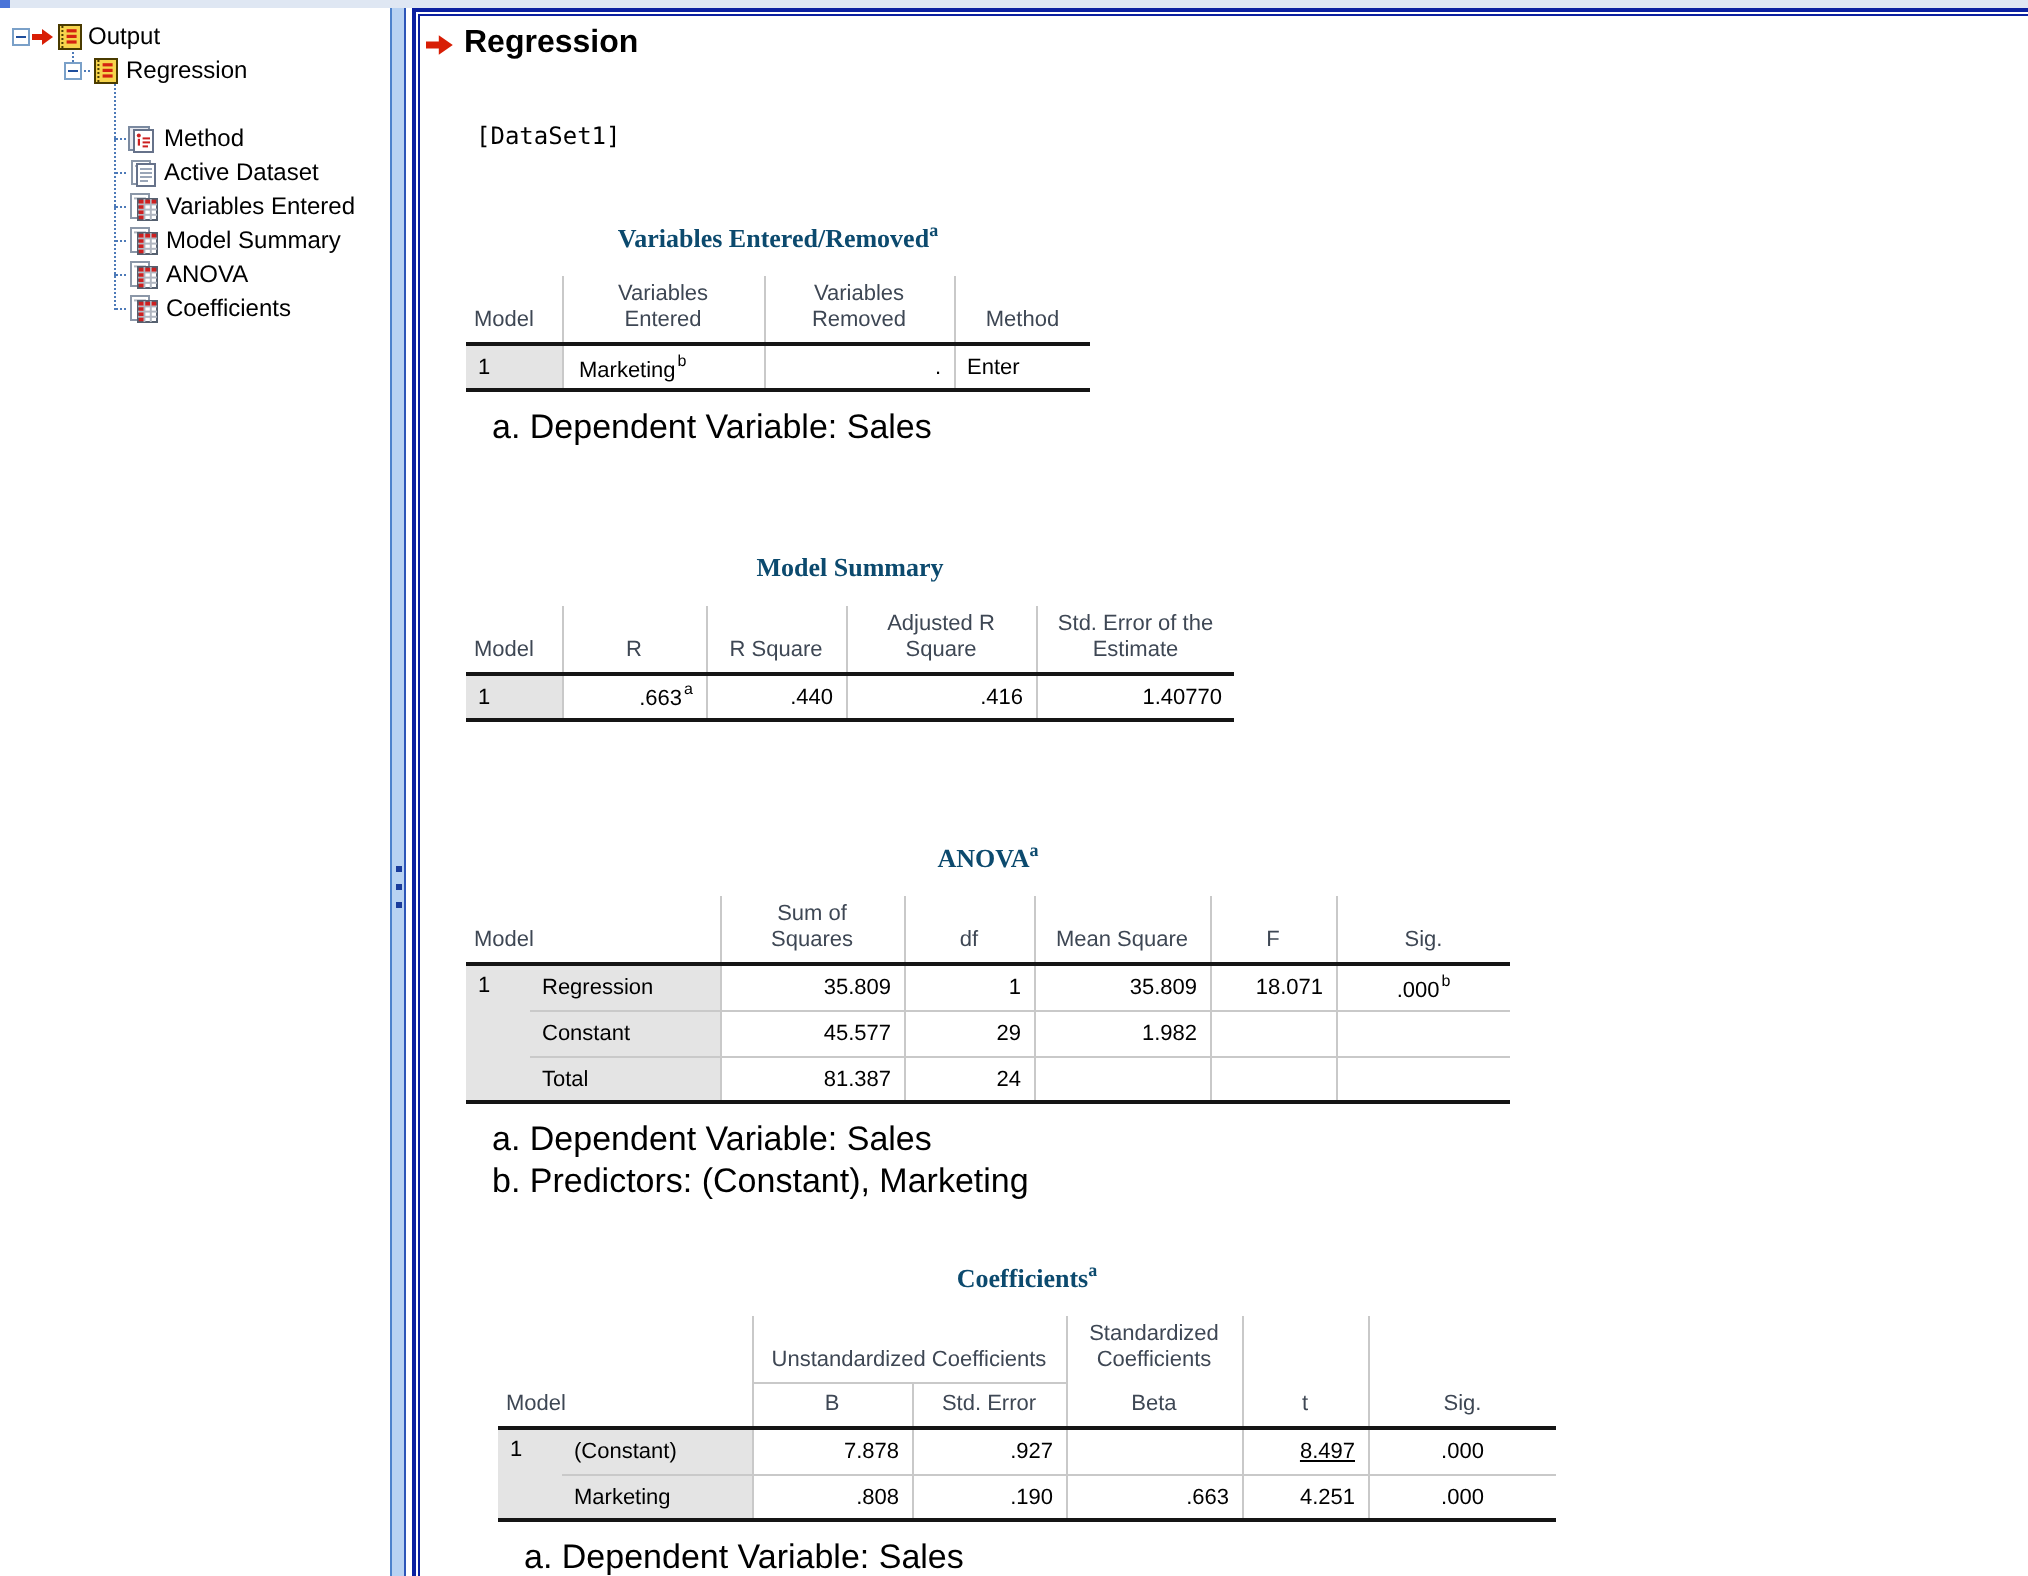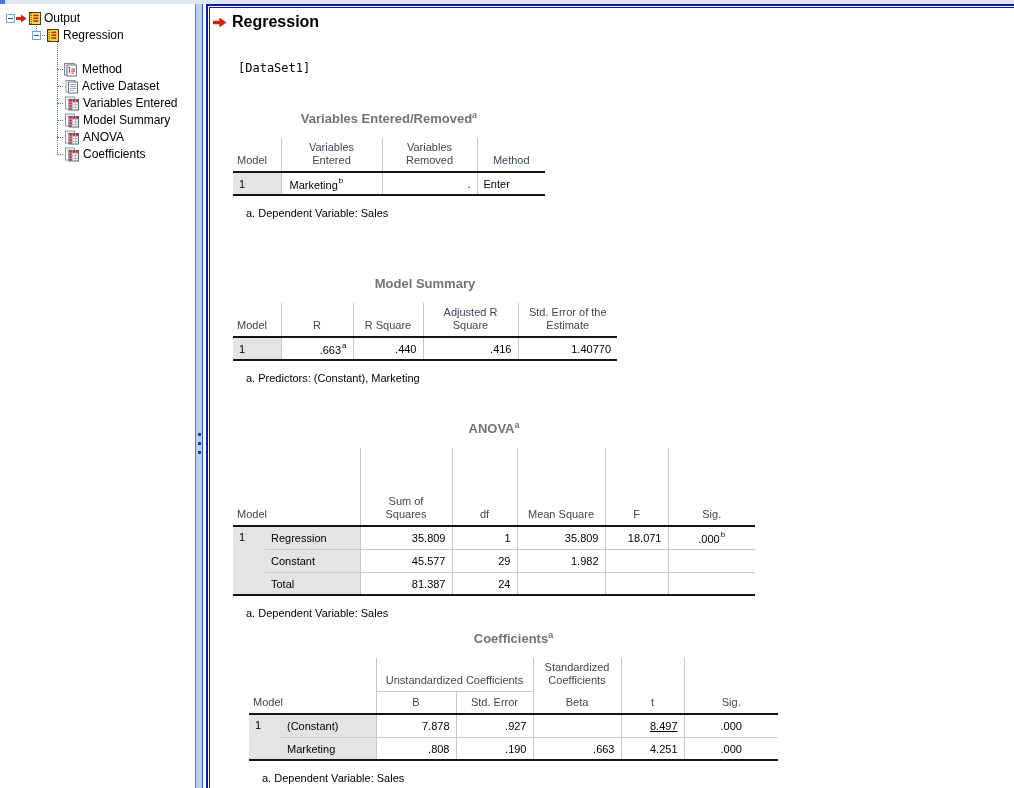--- a/index.html
+++ b/index.html
@@ -30,21 +30,21 @@
   .viewer-panel{position:absolute;left:206px;top:4px;width:808px;height:784px;background:#fff;
                 border-left:2px solid #0b20a0;border-top:2px solid #0b20a0;box-sizing:border-box;}
   .viewer-inner{position:absolute;left:1px;top:1px;right:0;bottom:0;
                 border-left:1px solid #0b20a0;border-top:1px solid #0b20a0;overflow:hidden;}
 
   .hd-arrow{position:absolute;left:3px;top:9px;width:14px;height:11px;}
   .page-heading{position:absolute;left:22px;top:4px;font-size:16px;font-weight:bold;color:#000;line-height:20px;}
   .dataset-line{position:absolute;left:28px;top:53px;font-family:"DejaVu Sans Mono","Liberation Mono",monospace;font-size:12px;color:#000;}
 
   .tsection{position:absolute;}
-  .ttitle{font-weight:bold;font-size:13px;color:#737373;text-align:center;margin-bottom:12px;line-height:15px;}
+  .ttitle{font-weight:bold;font-size:13px;color:#0c4a6e;text-align:center;margin-bottom:12px;line-height:15px;font-family:Liberation Serif, serif;}
   .ttitle sup{font-size:9px;}
 
   table.spss{border-collapse:collapse;table-layout:fixed;}
   table.spss td{font-size:11px;color:#000;vertical-align:middle;padding:0 6px;height:23px;
                 white-space:nowrap;overflow:hidden;box-sizing:border-box;}
   table.spss thead td{color:#3e4754;text-align:center;vertical-align:bottom;
                       padding:3px 6px 4px;line-height:13px;white-space:normal;}
   .h38 td{height:38px;}
   .h40 td{height:40px;}
   .g1 td{height:36px;}
@@ -54,24 +54,24 @@
   .rt{border-top:1px solid #c9c9c9;}
   .gray{background:#e4e4e4;}
   .lbl{text-align:left;padding-left:6px;}
   .num{text-align:right;}
   .pr8{padding-right:8px;}.pr12{padding-right:12px;}.pr16{padding-right:16px;}
   .pr18{padding-right:18px;}.pr36{padding-right:36px;}
   .ctr{text-align:center;}
   .modelh{text-align:left !important;padding-left:4px !important;}
   .grpline{border-bottom:1px solid #c9c9c9;}
   .wrapw{display:inline-block;}
-  .w55{max-width:55px;margin-top:44px;}.w62{max-width:62px;}.w72{max-width:72px;}.w80{max-width:80px;}
+  .w55{max-width:55px;}.w62{max-width:62px;}.w72{max-width:72px;}.w80{max-width:80px;}
   td sup{font-size:8px;position:relative;top:-1px;margin-left:1px;}
   .fnotes{margin-top:7px;}
-  .fnote{font-size:11px;color:#000;padding-left:13px;line-height:21px;white-space:nowrap;}
+  .fnote{font-size:17px;color:#000;padding-left:13px;line-height:21px;white-space:nowrap;}
 </style>
 </head>
 <body>
 
 <div class="topstrip">
   <div class="topnub"></div>
 </div>
 
 <div class="tree-panel">
 
@@ -296,23 +296,20 @@
       <tbody>
         <tr>
           <td class="thick gray lbl">1</td>
           <td class="thick vl num pr8"><span>.663</span><sup>a</sup></td>
           <td class="thick vl num pr8">.440</td>
           <td class="thick vl num pr8">.416</td>
           <td class="thick vl num pr8">1.40770</td>
         </tr>
       </tbody>
     </table>
-    <div class="fnotes">
-      <div class="fnote">a. Predictors: (Constant), Marketing</div>
-    </div>
   </div>
 
   <div class="tsection" style="left:23px;top:410px;width:522px;">
     <div class="ttitle">
       <span>ANOVA</span><sup>a</sup>
     </div>
     <table class="spss">
       <colgroup>
             <col style="width:32px">
             <col style="width:95px">
@@ -355,20 +352,21 @@
           <td class="vl num pr18 rt thick">81.387</td>
           <td class="vl num pr36 rt thick">24</td>
           <td class="vl rt thick"></td>
           <td class="vl rt thick"></td>
           <td class="vl rt thick"></td>
         </tr>
       </tbody>
     </table>
     <div class="fnotes">
       <div class="fnote">a. Dependent Variable: Sales</div>
+      <div class="fnote">b. Predictors: (Constant), Marketing</div>
     </div>
   </div>
 
   <div class="tsection" style="left:39px;top:620px;width:529px;">
     <div class="ttitle">
       <span>Coefficients</span><sup>a</sup>
     </div>
     <table class="spss">
       <colgroup>
             <col style="width:32px">

